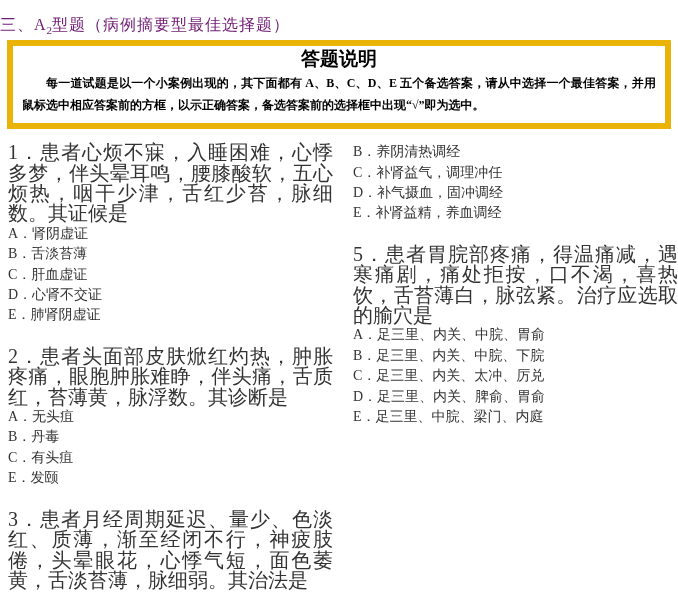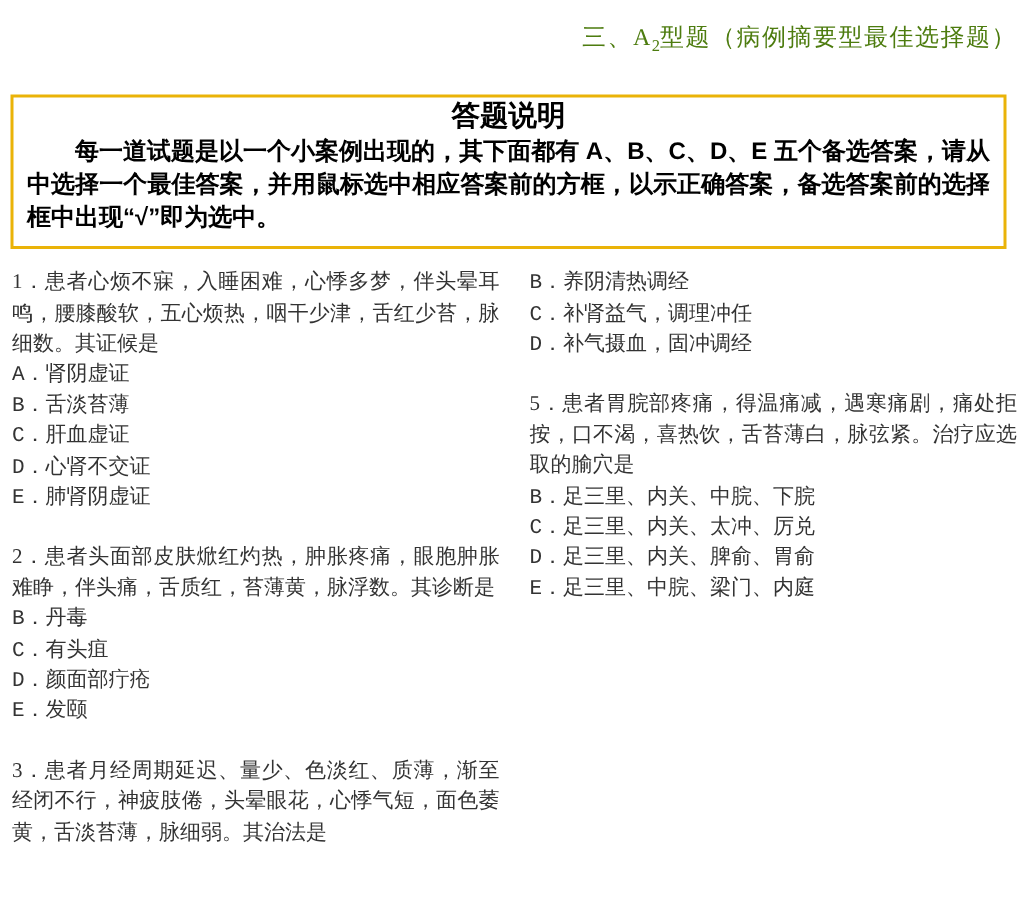--- a/index.html
+++ b/index.html
@@ -6,77 +6,76 @@
   html, body { width: 678px; height: 604px; }
   body {
     background: #ffffff;
     font-family: "Liberation Serif", serif;
     color: #333333;
     overflow: hidden;
   }
   .page { width: 678px; height: 604px; position: relative; }
 
   .doc-title {
-    text-align: right;
+    text-align: left;
     margin-top: 15px;
     font-size: 16px;
-    color: #4d7c0f;
+    color: #701a75;
     letter-spacing: 1px;
   }
   .doc-title sub {
     font-size: 11px;
     vertical-align: sub;
     letter-spacing: 0;
   }
 
   .instr-box {
-    margin: 26px 7px 0 7px;
-    border: 2px solid #eab308;
+    margin: 4px 7px 0 7px;
+    border: 6px solid #eab308;
     padding: 1px 9px 7px 9px;
   }
   .instr-heading {
     text-align: center;
     font-size: 19px;
     font-weight: bold;
     color: #000000;
     font-family: "Liberation Sans", sans-serif;
     line-height: 24px;
   }
   .instr-body {
     margin-top: 1px;
-    font-size: 16px;
+    font-size: 12px;
     font-weight: bold;
     color: #000000;
-    font-family: Liberation Sans, sans-serif;
+    font-family: Liberation Serif, serif;
     line-height: 22px;
     text-align: justify;
     text-indent: 2em;
   }
 
   .columns {
     display: flex;
     gap: 20px;
     padding: 13px 5px 0 8px;
   }
   .col { width: 325px; flex: 0 0 325px; }
 
   .question { margin-bottom: 20px; }
   .question-cont { margin-bottom: 20px; }
   .stem {
-    font-size: 14px;
+    font-size: 20px;
     line-height: 20.4px;
     text-align: justify;
     color: #333333;
   }
   .opt {
     font-size: 14px;
     line-height: 20.4px;
     color: #333333;
     cursor: pointer;
-    font-family: Liberation Mono, monospace;
   }
 </style>
 </head>
 <body>
 
 <div class="page">
 
   <div class="doc-title"><span>三、A</span><sub>2</sub><span>型题（病例摘要型最佳选择题）</span></div>
 
   <div class="instr-box">
@@ -92,43 +91,45 @@
         <div class="stem">1．患者心烦不寐，入睡困难，心悸多梦，伴头晕耳鸣，腰膝酸软，五心烦热，咽干少津，舌红少苔，脉细数。其证候是</div>
         <div class="opt">A．肾阴虚证</div>
         <div class="opt">B．舌淡苔薄</div>
         <div class="opt">C．肝血虚证</div>
         <div class="opt">D．心肾不交证</div>
         <div class="opt">E．肺肾阴虚证</div>
       </div>
 
       <div class="question">
         <div class="stem">2．患者头面部皮肤焮红灼热，肿胀疼痛，眼胞肿胀难睁，伴头痛，舌质红，苔薄黄，脉浮数。其诊断是</div>
+        <div class="opt">A．无头疽</div>
         <div class="opt">B．丹毒</div>
         <div class="opt">C．有头疽</div>
-        <div class="opt">D．颜面部疔疮</div>
         <div class="opt">E．发颐</div>
       </div>
 
       <div class="question">
         <div class="stem">3．患者月经周期延迟、量少、色淡红、质薄，渐至经闭不行，神疲肢倦，头晕眼花，心悸气短，面色萎黄，舌淡苔薄，脉细弱。其治法是</div>
       </div>
 
     </div>
 
     <div class="col">
 
       <div class="question-cont">
         <div class="opt">B．养阴清热调经</div>
         <div class="opt">C．补肾益气，调理冲任</div>
         <div class="opt">D．补气摄血，固冲调经</div>
+        <div class="opt">E．补肾益精，养血调经</div>
       </div>
 
 
       <div class="question">
         <div class="stem">5．患者胃脘部疼痛，得温痛减，遇寒痛剧，痛处拒按，口不渴，喜热饮，舌苔薄白，脉弦紧。治疗应选取的腧穴是</div>
+        <div class="opt">A．足三里、内关、中脘、胃俞</div>
         <div class="opt">B．足三里、内关、中脘、下脘</div>
         <div class="opt">C．足三里、内关、太冲、厉兑</div>
         <div class="opt">D．足三里、内关、脾俞、胃俞</div>
         <div class="opt">E．足三里、中脘、梁门、内庭</div>
       </div>
 
     </div>
 
   </div>
 

